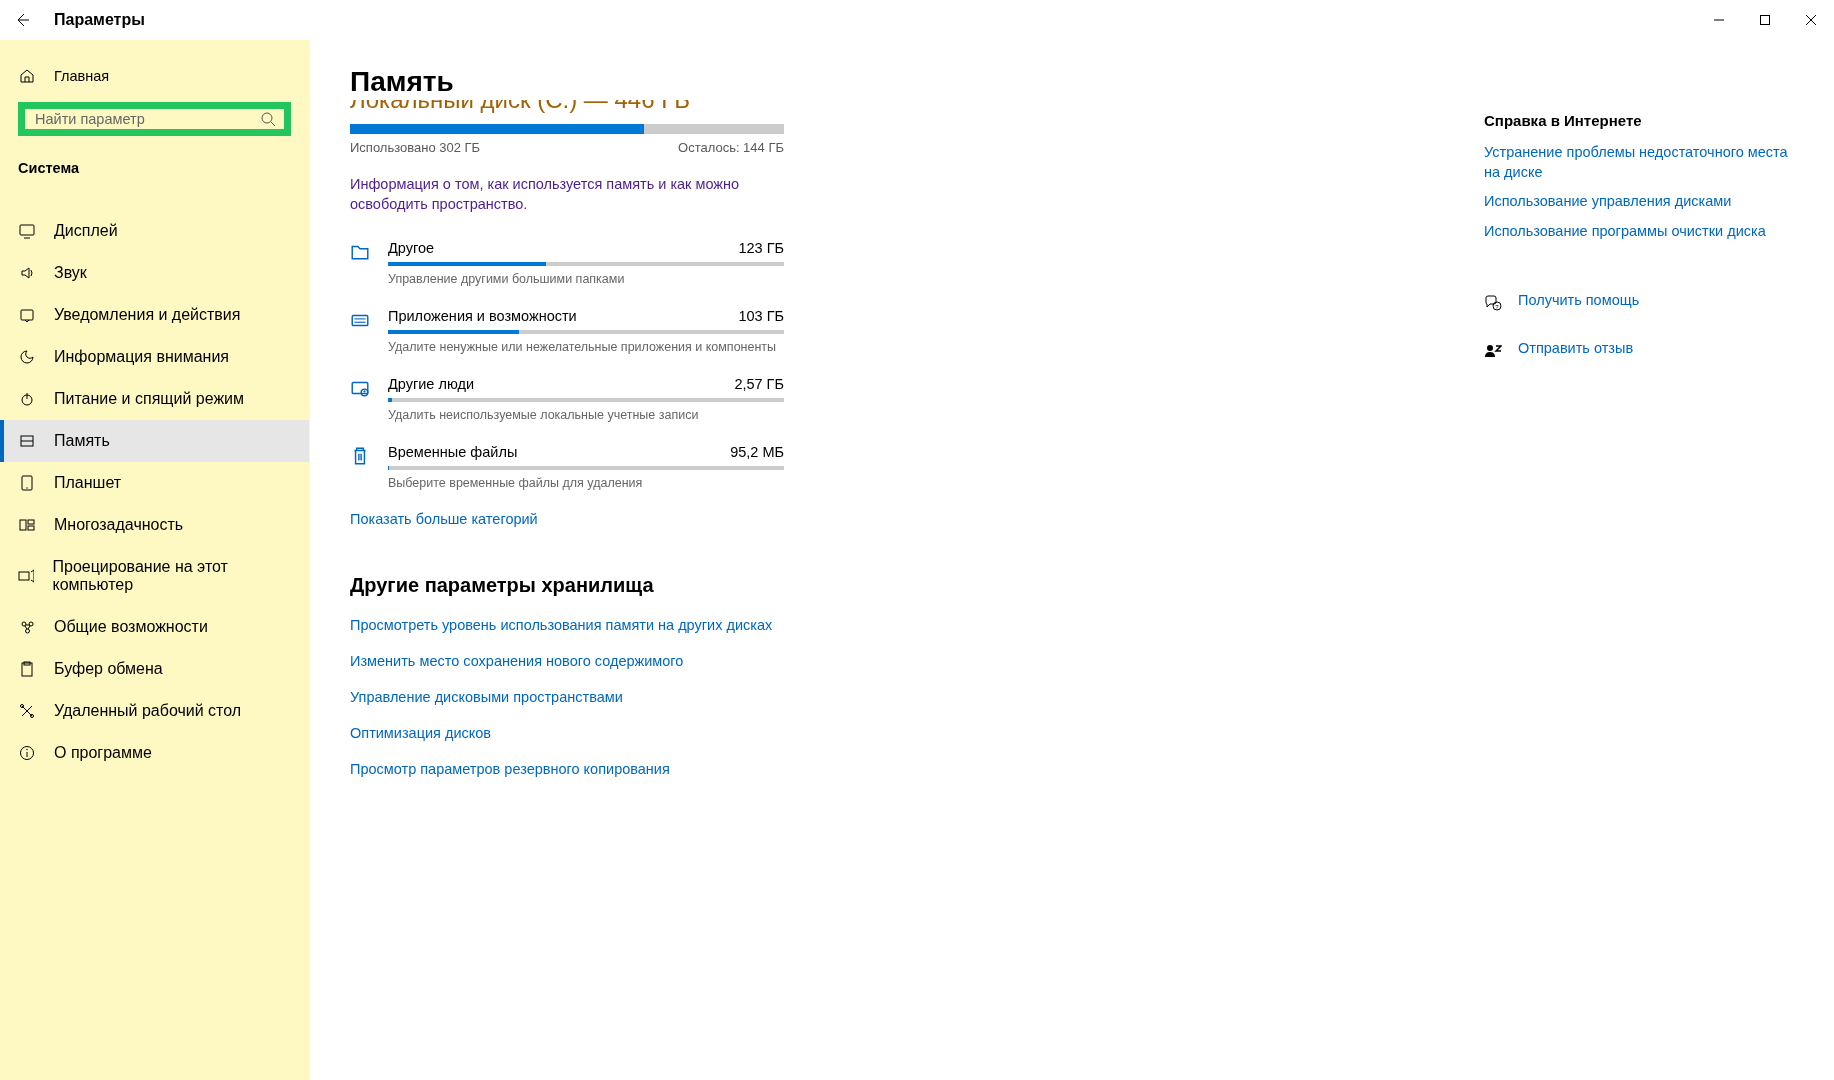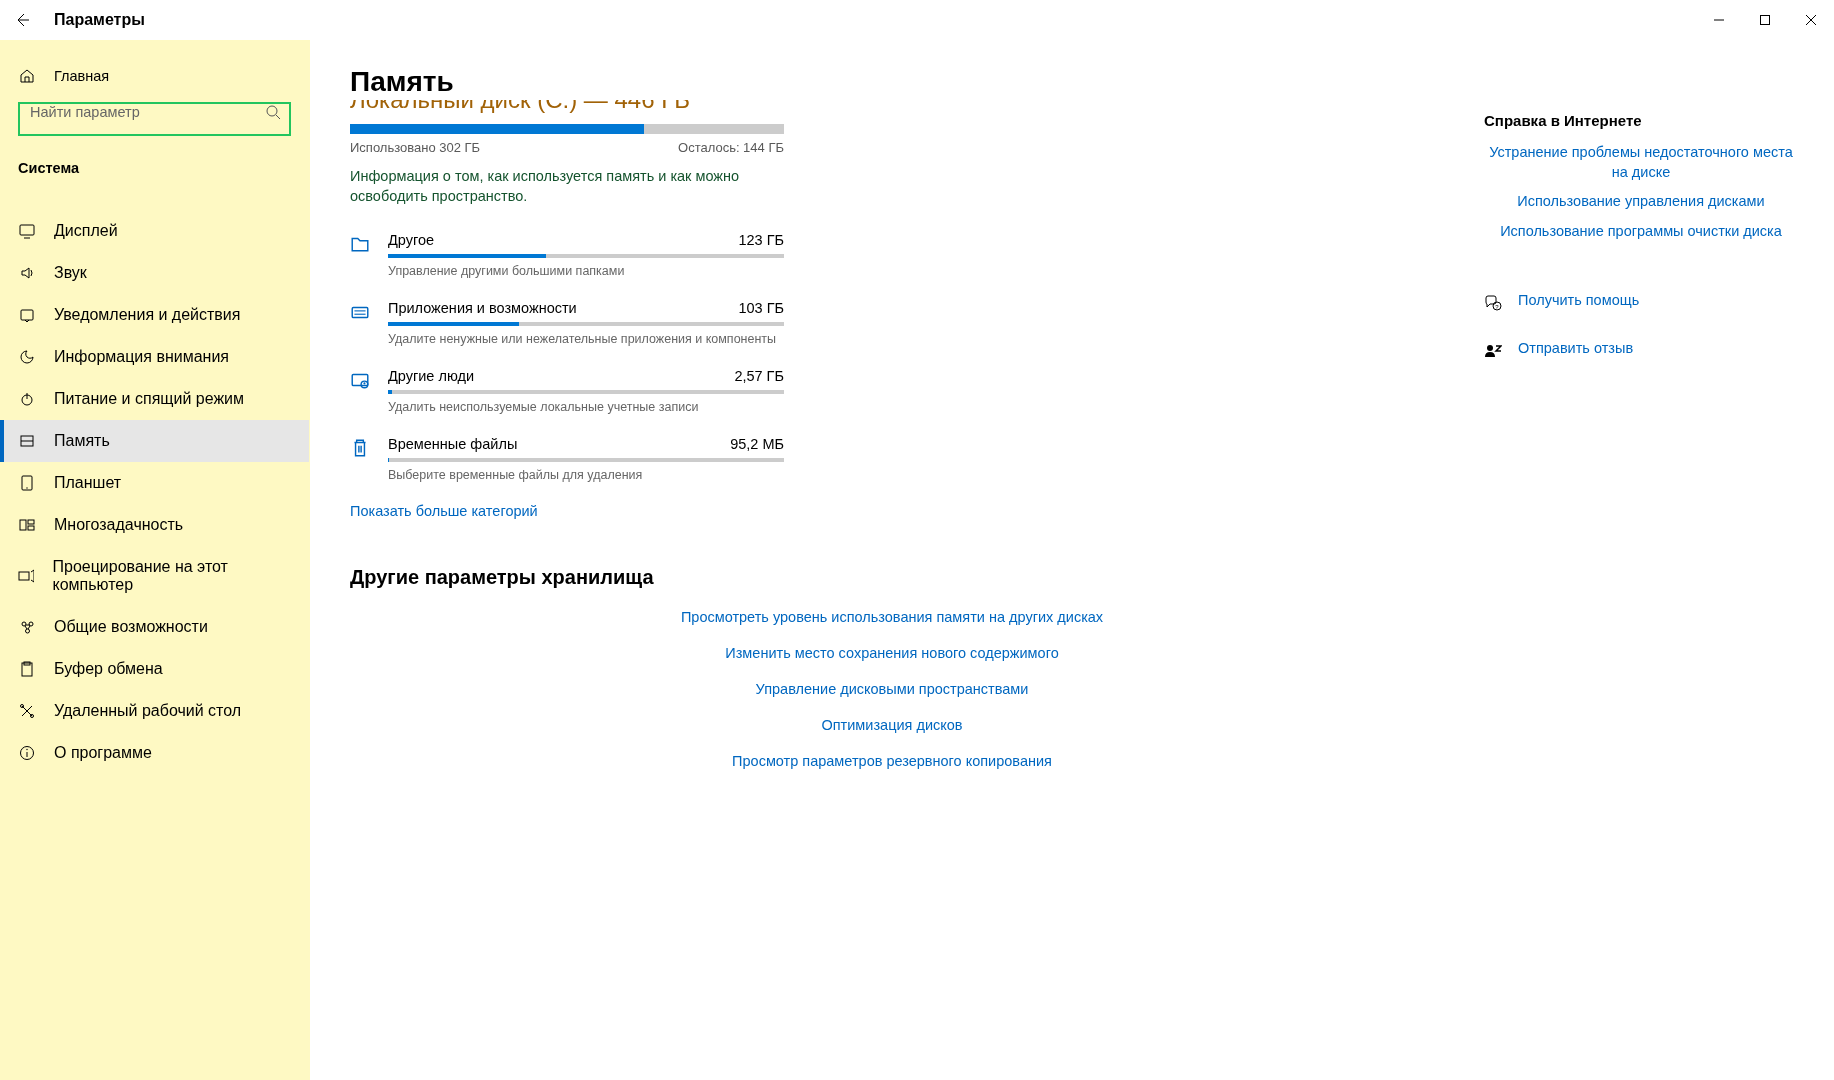--- a/index.html
+++ b/index.html
@@ -17,21 +17,21 @@
 .win-btn svg { stroke:#000; }
 
 
 .body-area { flex:1; display:flex; overflow:hidden; }
 
 
 .sidebar { width: 310px; background:#fef9c3; display:flex; flex-direction:column; padding-top: 20px; overflow-y:auto; border-right: 1px solid transparent; }
 .home-row { display:flex; align-items:center; gap: 18px; padding: 8px 18px; font-size: 14.5px; cursor:pointer; }
 .home-row .icon { width:18px; display:flex; justify-content:center; }
 .search-wrap { padding: 10px 18px 14px; }
-.search-box { border: 2px solid #22c55e; height: 34px; display:flex; align-items:flex-start; padding:0 8px 0 10px; }
+.search-box { border: 7px solid #22c55e; height: 34px; display:flex; align-items:center; padding:0 8px 0 10px; }
 .search-box input { flex:1; border:none; outline:none; font-size:14.5px; background:transparent; color:#333; }
 .search-box input::placeholder { color:#666; }
 .search-icon { width:16px; height:16px; }
 
 .section-label { padding: 10px 18px; font-size: 14.5px; font-weight:600; }
 
 .nav-list { margin-top: 24px; }
 .nav-item { display:flex; align-items:center; gap:18px; padding: 12px 18px; font-size:16px; cursor:pointer; position:relative; }
 .nav-item .icon { width:18px; display:flex; justify-content:center; }
 .nav-item.active { background:#e6e6e6; }
@@ -41,32 +41,32 @@
 .main { flex:1; padding: 26px 40px 40px; overflow-y:auto; position:relative; }
 .main h1 { font-size: 28px; font-weight: 600; margin-bottom: 8px; }
 
 .disk-header { font-size: 24px; font-weight: 400; color:#a16207; margin-top: -2px; }
 .cut-top { margin-top:-6px; opacity:1; }
 
 .bar-outer { width: 434px; height: 10px; background:#cccccc; margin-top:6px; }
 .bar-inner { height:100%; background:#0078d4; }
 .bar-labels { width: 434px; display:flex; justify-content:space-between; font-size:13px; color:#595959; margin-top:6px; }
 
-.info-text { font-size: 14.5px; color:#14532d; margin-top: 12px; max-width: 460px; line-height: 1.35; }
+.info-text { font-size: 14.5px; color:#4c1d95; margin-top: 20px; max-width: 460px; line-height: 1.35; }
 
 .categories { margin-top: 18px; width: 434px; }
 .cat-row { display:flex; gap: 16px; padding: 8px 0 14px; cursor:pointer; }
 .cat-icon { width:22px; color:#0067c0; flex-shrink:0; margin-top:2px; }
 .cat-body { flex:1; }
 .cat-head { display:flex; justify-content:space-between; font-size:14.5px; }
 .cat-bar-outer { height:4px; background:#cccccc; margin-top:6px; }
 .cat-bar-inner { height:100%; background:#0078d4; }
 .cat-desc { font-size:12.5px; color:#666; margin-top:6px; }
 
-.link { color:#0067c0; font-size:14.5px; cursor:pointer; display:inline-block;text-align:center; }
+.link { color:#0067c0; font-size:14.5px; cursor:pointer; display:inline-block; }
 
 .show-more { margin-top: 6px; }
 
 h2.section { font-size: 20px; font-weight:600; margin-top: 46px; margin-bottom: 20px; }
 .more-links .link { display:block; margin-bottom: 20px; }
 
 
 .right-pane { width: 360px; padding: 72px 36px 0 10px; }
 .right-pane h3 { font-size: 15px; font-weight:600; margin-bottom: 14px; }
 .right-pane .link { display:block; margin-bottom: 10px; line-height: 1.35; }

